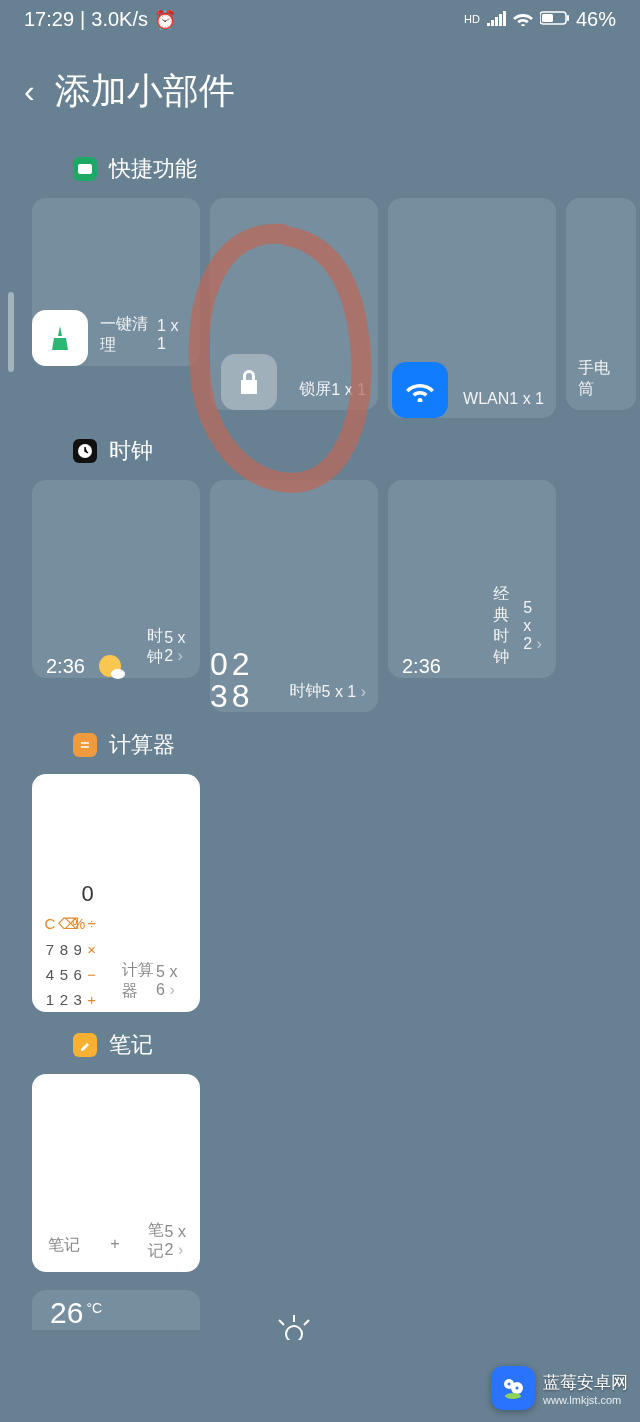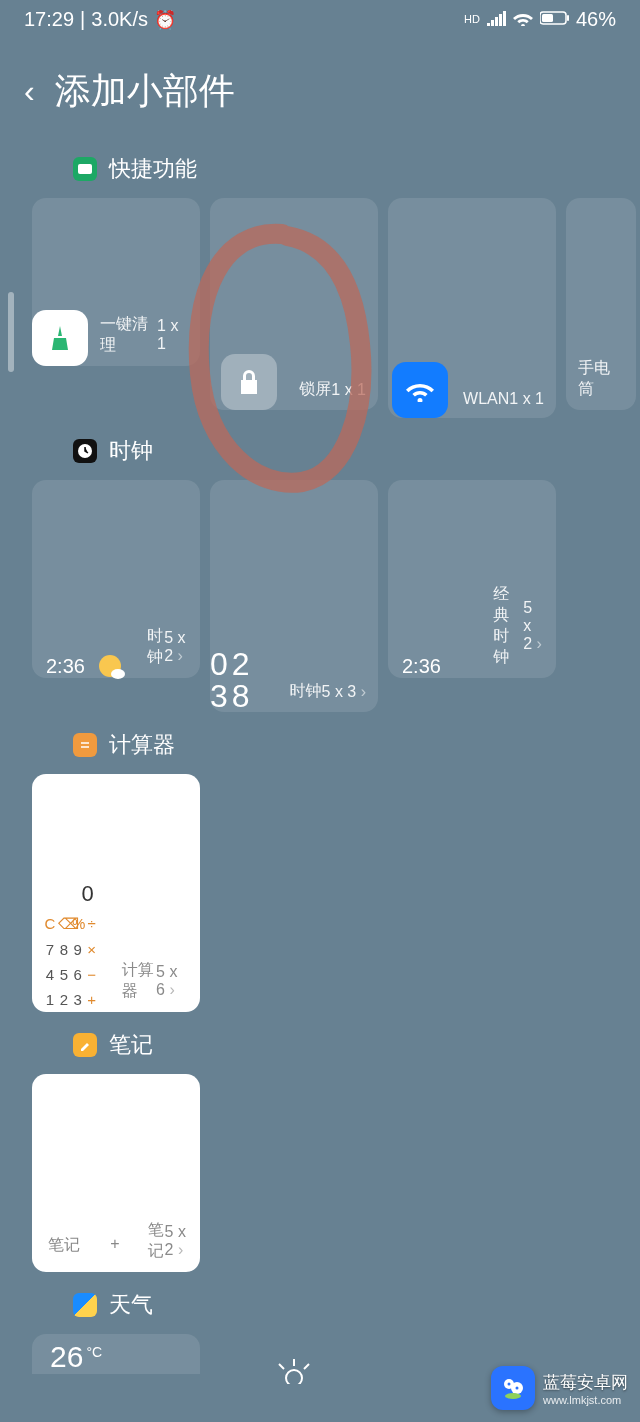--- a/index.html
+++ b/index.html
@@ -266,21 +266,21 @@
       <div class="card-footer">
         <span>时钟</span>
         <span><span>5 x 2</span> <span class="chev">›</span></span>
       </div>
     </div>
     <div class="card" style="height:232px">
       <div class="clock-digital">02<br>38</div>
       <div style="flex:1"></div>
       <div class="card-footer">
         <span>时钟</span>
-        <span><span>5 x 3</span> <span class="chev">›</span></span>
+        <span><span>5 x 1</span> <span class="chev">›</span></span>
       </div>
     </div>
     <div class="card" style="height:198px">
       <div class="clock-face">
         <span class="clock-time">2:36</span>
       </div>
       <div style="flex:1"></div>
       <div class="card-footer">
         <span>经典时钟</span>
         <span><span>5 x 2</span> <span class="chev">›</span></span>
@@ -354,24 +354,20 @@
       <div style="flex:1"></div>
       <div class="card-footer">
         <span>笔记</span>
         <span><span>5 x 2</span> <span class="chev">›</span></span>
       </div>
     </div>
   </div>
 </div>
 
 <div class="section">
-  <div class="section-header">
-    <div class="section-icon" style="background:linear-gradient(135deg,#1a8cff 50%,#ffd24d 50%)"></div>
-    <div class="section-title">天气</div>
-  </div>
   <div class="hlist">
     <div class="card" style="height:40px;border-radius:14px 14px 0 0">
       <div class="weather-prev">
         <span>26</span>
         <span class="deg">°C</span>
       </div>
     </div>
     <div style="flex:0 0 168px; display:flex; align-items:flex-end; justify-content:center; height:50px;">
       <svg width="50" height="30" viewBox="0 0 50 30">
           <g stroke="#fff" stroke-width="2">

